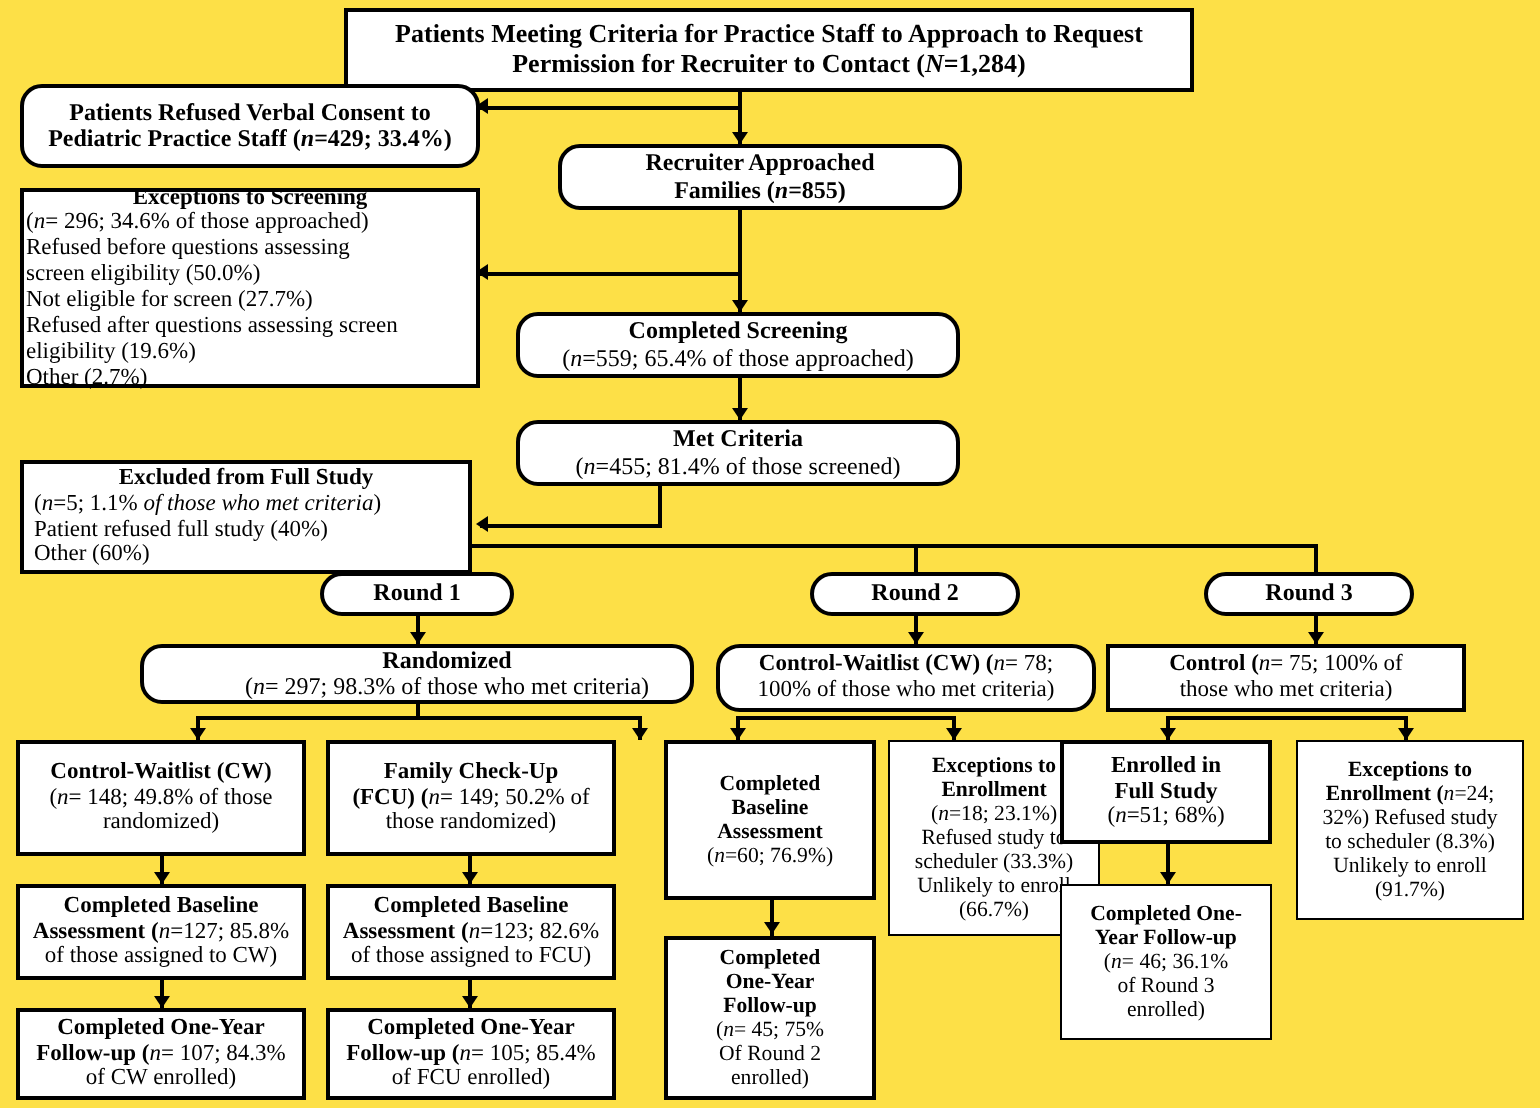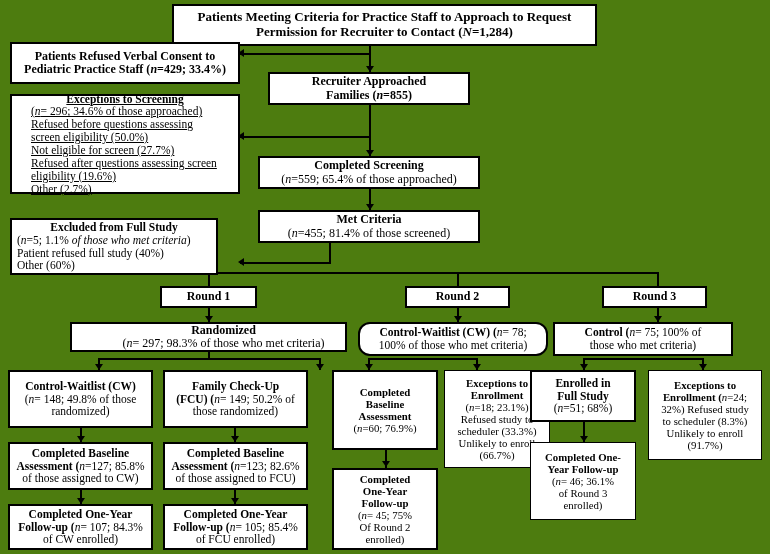--- a/index.html
+++ b/index.html
@@ -5,21 +5,21 @@
 <style>
   html,body{margin:0;padding:0;background:#ffffff;}
   body{
     font-family:"Liberation Serif", serif;
     color:#000000;
   }
   #canvas{
     position:relative;
     width:770px;
     height:554px;
-    background:#4d7c0f;
+    background:#fde047;
     overflow:hidden;
   }
   .box{
     position:absolute;
     box-sizing:border-box;
     border:2px solid #000;
     background:#ffffff;
     display:flex;
     flex-direction:column;
     align-items:center;
@@ -43,21 +43,21 @@
     border-left:4px solid transparent;
     border-right:4px solid transparent;
     border-top:6px solid #000;
   }
   .arw.left{
     border-top:4px solid transparent;
     border-bottom:4px solid transparent;
     border-right:6px solid #000;
   }
   .fs13{font-size:13px;}
-  .fs12{font-size:12px;}
+  .fs12{font-size:12px;border-radius:11px;}
   .fs11{font-size:11.5px;}
   .fs105{font-size:10.8px;}
 </style>
 </head>
 <body>
 
 <div id="canvas">
 
   <div class="vline" style="left:369px;top:46px;height:26px;"></div>
   <div class="arw down" style="left:366px;top:66px;"></div>
@@ -132,39 +132,39 @@
   <div class="box fs13" style="left:172px;top:4px;width:425px;height:42px;">
     <span class="ln b">Patients Meeting Criteria for Practice Staff to Approach to Request</span>
     <span class="ln b"><span>Permission for Recruiter to Contact (</span><span class="it">N</span><span>=1,284)</span></span>
   </div>
 
   <div class="box fs12" style="left:10px;top:42px;width:230px;height:42px;">
     <span class="ln b">Patients Refused Verbal Consent to</span>
     <span class="ln b"><span>Pediatric Practice Staff (</span><span class="it">n</span><span>=429; 33.4%)</span></span>
   </div>
 
-  <div class="box left fs11" style="left:10px;top:94px;width:230px;height:100px;padding:3px 19px;text-decoration:underline;">
+  <div class="box left fs11" style="left:10px;top:94px;width:230px;height:100px;padding:3px 1px;">
     <span class="ln b" style="text-align:center;">Exceptions to Screening</span>
     <span class="ln"><span>(</span><span class="it">n</span><span>= 296; 34.6% of those approached)</span></span>
     <span class="ln">Refused before questions assessing</span>
     <span class="ln">screen eligibility (50.0%)</span>
     <span class="ln">Not eligible for screen (27.7%)</span>
     <span class="ln">Refused after questions assessing screen</span>
     <span class="ln">eligibility (19.6%)</span>
     <span class="ln">Other (2.7%)</span>
   </div>
 
-  <div class="box left fs11" style="left:10px;top:218px;width:208px;height:57px;padding:0 5px;">
+  <div class="box left fs11" style="left:10px;top:230px;width:226px;height:57px;padding:0 5px;">
     <span class="ln b" style="text-align:center;">Excluded from Full Study</span>
     <span class="ln"><span>(</span><span class="it">n</span><span>=5; 1.1% </span><span class="it">of those who met criteria</span><span>)</span></span>
     <span class="ln">Patient refused full study (40%)</span>
     <span class="ln">Other (60%)</span>
   </div>
 
-  <div class="box fs12" style="left:268px;top:72px;width:202px;height:33px;">
+  <div class="box fs12" style="left:279px;top:72px;width:202px;height:33px;">
     <span class="ln b">Recruiter Approached</span>
     <span class="ln b"><span>Families (</span><span class="it">n</span><span>=855)</span></span>
   </div>
 
   <div class="box fs12" style="left:258px;top:156px;width:222px;height:33px;">
     <span class="ln b">Completed Screening</span>
     <span class="ln"><span>(</span><span class="it">n</span><span>=559; 65.4% of those approached)</span></span>
   </div>
 
   <div class="box fs12" style="left:258px;top:210px;width:222px;height:33px;justify-content:space-between;">

